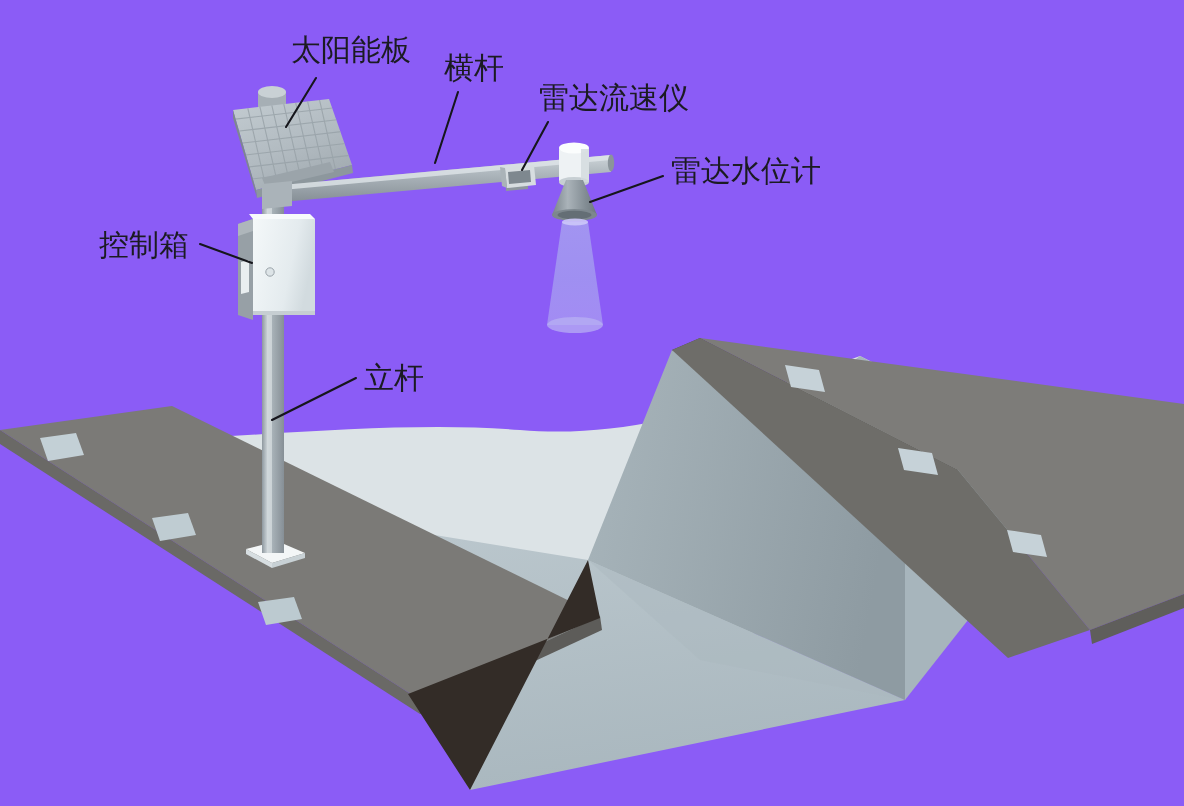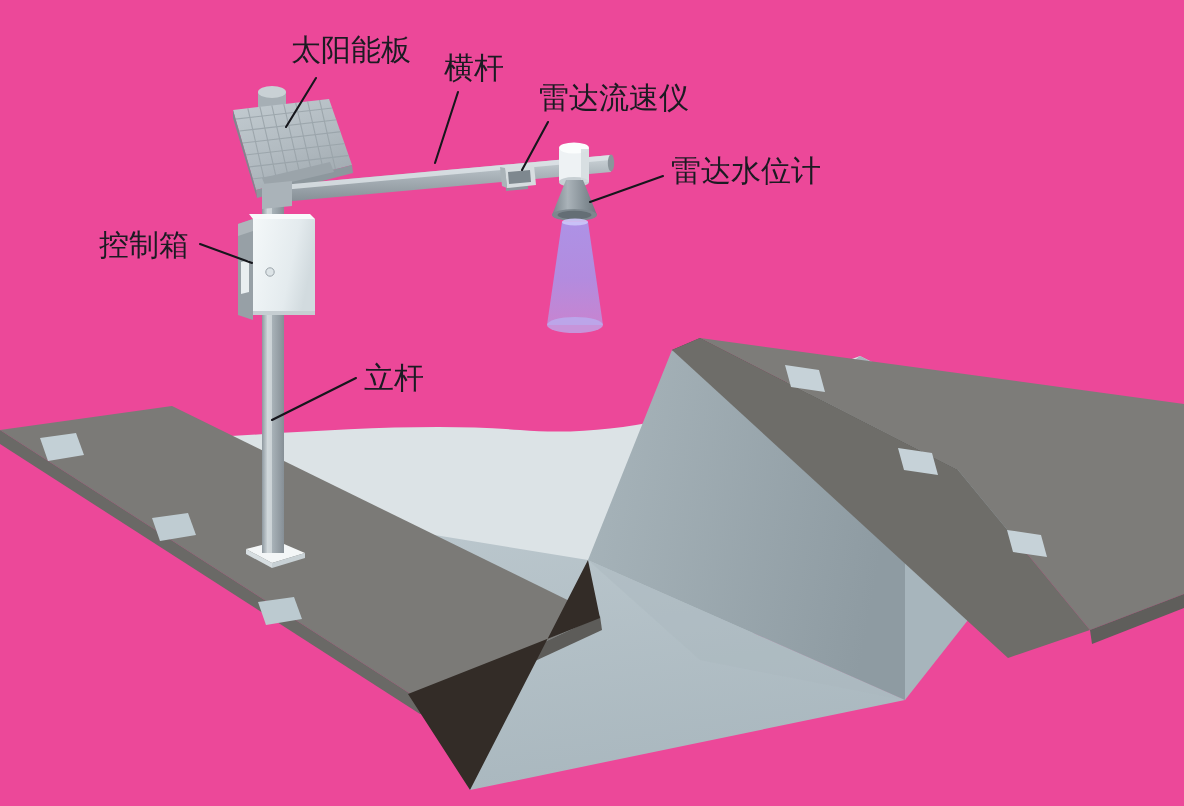--- a/index.html
+++ b/index.html
@@ -10,21 +10,21 @@
   body {
     width: 1184px;
     height: 806px;
     font-family: "Liberation Sans", sans-serif;
     overflow: hidden;
   }
   #diagram-root {
     position: relative;
     width: 1184px;
     height: 806px;
-    background: #ec4899;
+    background: #8b5cf6;
   }
   svg#scene {
     display: block;
     width: 1184px;
     height: 806px;
   }
   .label-text {
     font-family: "Liberation Serif", "DejaVu Serif", serif;
     font-size: 30px;
     fill: #1b1b22;

